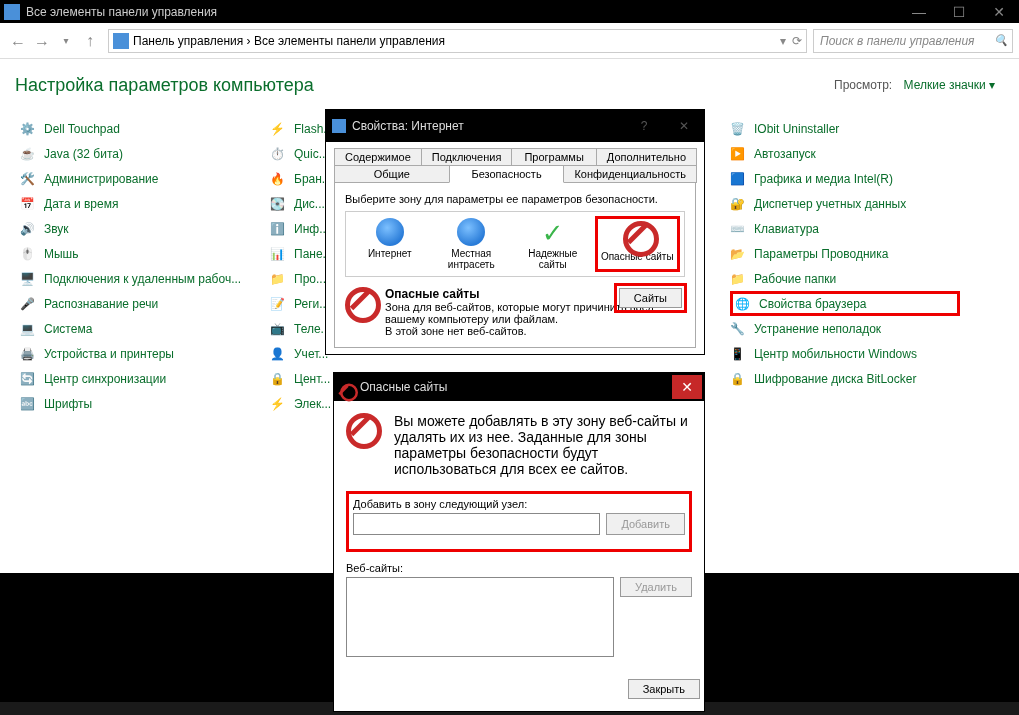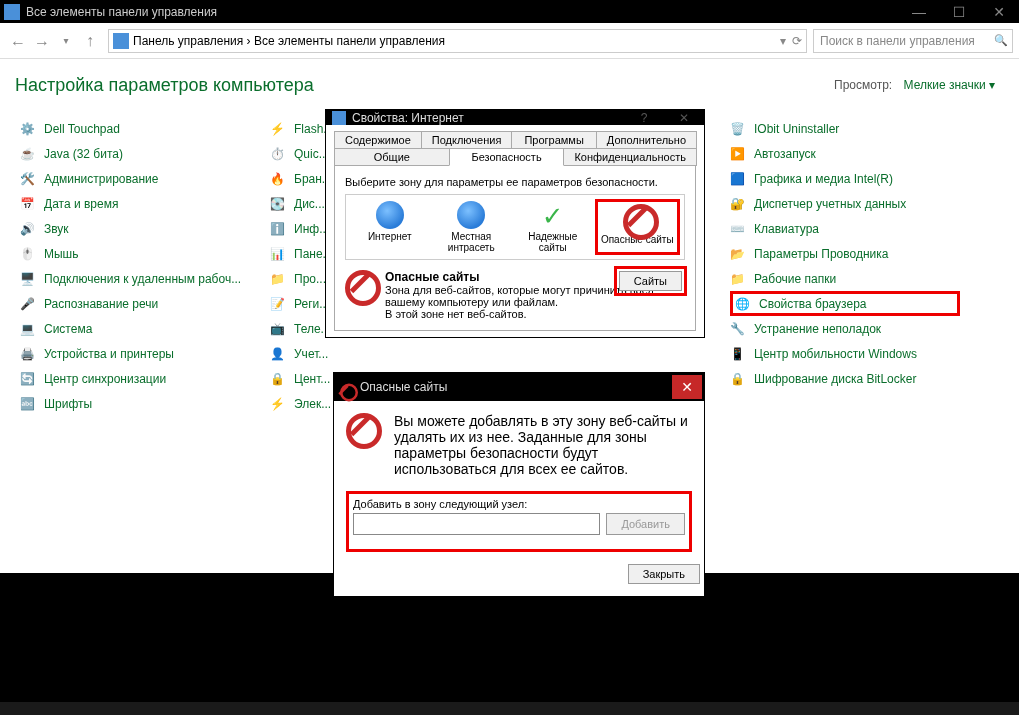--- a/index.html
+++ b/index.html
@@ -12,39 +12,39 @@
 .titlebar-main .title { flex: 1; font-size: 12px; }
 .winbtns { display: flex; }
 .winbtn { width: 40px; height: 23px; color: #888; display: flex; align-items: center; justify-content: center; font-size: 14px; }
 .content-main { background: #fff; height: 550px; position: relative; }
 
 
 .navbar { height: 36px; border-bottom: 1px solid #ddd; display: flex; align-items: center; padding: 0 6px; background: #fff; }
 .navbtn { width: 24px; height: 24px; color: #888; display: flex; align-items: center; justify-content: center; font-size: 16px; }
 .addrbox { flex: 1; height: 24px; border: 1px solid #ccc; display: flex; align-items: center; padding: 0 4px; margin: 0 6px; font-size: 12px; }
 .addrbox .ic { width: 16px; height: 16px; background: #4a90d9; margin-right: 4px; }
-.searchbox { width: 200px; height: 24px; border: 1px solid #ccc; display: flex; align-items: center; padding: 0 20px 0 6px; font-size: 12px; color: #888; position: relative; }
+.searchbox { width: 200px; height: 24px; border: 1px solid #ccc; display: flex; align-items: center; padding: 0 20px 0 6px; font-size: 12px; color: #888; position: relative; font-style: italic; }
 .searchbox::after { content: "🔍"; position: absolute; right: 4px; font-size: 11px; }
 
 
 .cp-heading { padding: 16px 15px 10px; font-size: 18px; color: #0a6e2c; font-weight: normal; }
 .viewinfo { position: absolute; right: 24px; top: 55px; font-size: 12px; }
 .viewinfo .lbl { color: #555; margin-right: 8px; }
 .viewinfo .val { color: #0a6e2c; }
 
 
 .cp-cols { display: flex; padding: 10px 20px; gap: 20px; }
 .cp-col { width: 230px; }
 .cp-item { display: flex; align-items: center; height: 25px; color: #0a6e2c; font-size: 12px; cursor: pointer; }
 .cp-item .ic { width: 16px; height: 16px; margin-right: 8px; display: inline-flex; align-items: center; justify-content: center; }
 .hl-red { border: 3px solid #e00; padding: 0 2px; }
 
 
 .dlg1 { position: absolute; left: 325px; top: 109px; width: 380px; background: #fff; border: 1px solid #000; }
-.dlg1 .tb { height: 15px; background: #000; color: #ddd; display: flex; align-items: center; padding-left: 6px; }
+.dlg1 .tb { height: 32px; background: #000; color: #ddd; display: flex; align-items: center; padding-left: 6px; }
 .dlg1 .tb .ic { width: 14px; height: 14px; background: #4a90d9; margin-right: 6px; }
 .dlg1 .tb .ttl { flex: 1; font-size: 12px; }
 .dlg1 .tb .wb { width: 40px; height: 28px; color: #555; display: flex; align-items: center; justify-content: center; }
 .dlg1 .body { padding: 6px 8px; background: #fff; }
 .tabs { display: flex; flex-wrap: wrap; font-size: 11px; }
 .tab { border: 1px solid #aaa; padding: 2px 10px; background: #f0f0f0; margin-right: -1px; margin-bottom: -1px; cursor: pointer; }
 .tab.active { background: #fff; border-bottom: 1px solid #fff; z-index: 1; position: relative; }
 .tabrow { display: flex; width: 100%; }
 .tabrow .tab { flex: 1; text-align: center; }
 .tabpanel { border: 1px solid #aaa; padding: 10px; background: #fff; }
@@ -344,17 +344,26 @@
     </div>
     <div class="redbox">
       <div class="fld">
         <label>Добавить в зону следующий узел:</label>
         <div class="inrow">
           <input type="text" value="" style="">
           <button class="btn dis">Добавить</button>
         </div>
       </div>
     </div>
+    <div class="fld" style="margin-top:10px;">
+      <label>Веб-сайты:</label>
+      <div class="inrow">
+        <div class="listbox"></div>
+        <div>
+          <button class="btn dis">Удалить</button>
+        </div>
+      </div>
+    </div>
   </div>
   <div class="footer">
     <button class="btn">Закрыть</button>
   </div>
 </div>
 
 </body></html>

